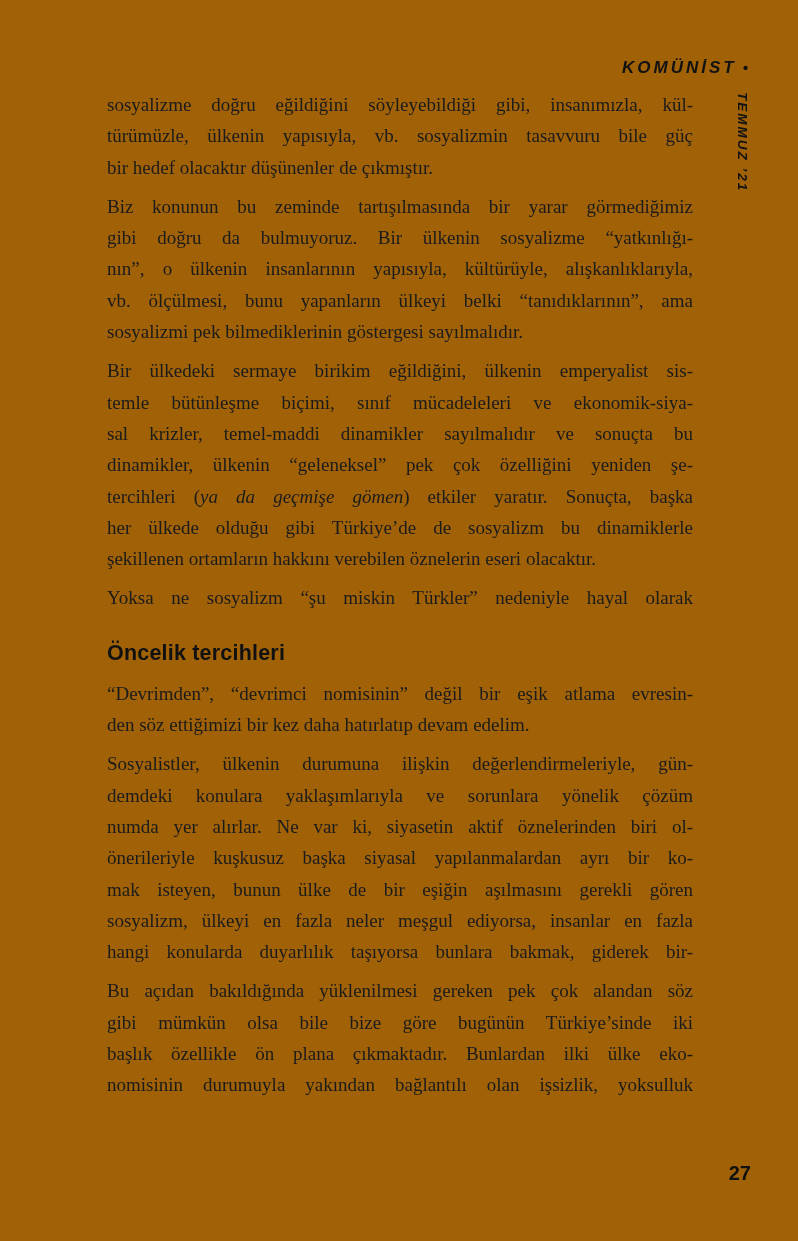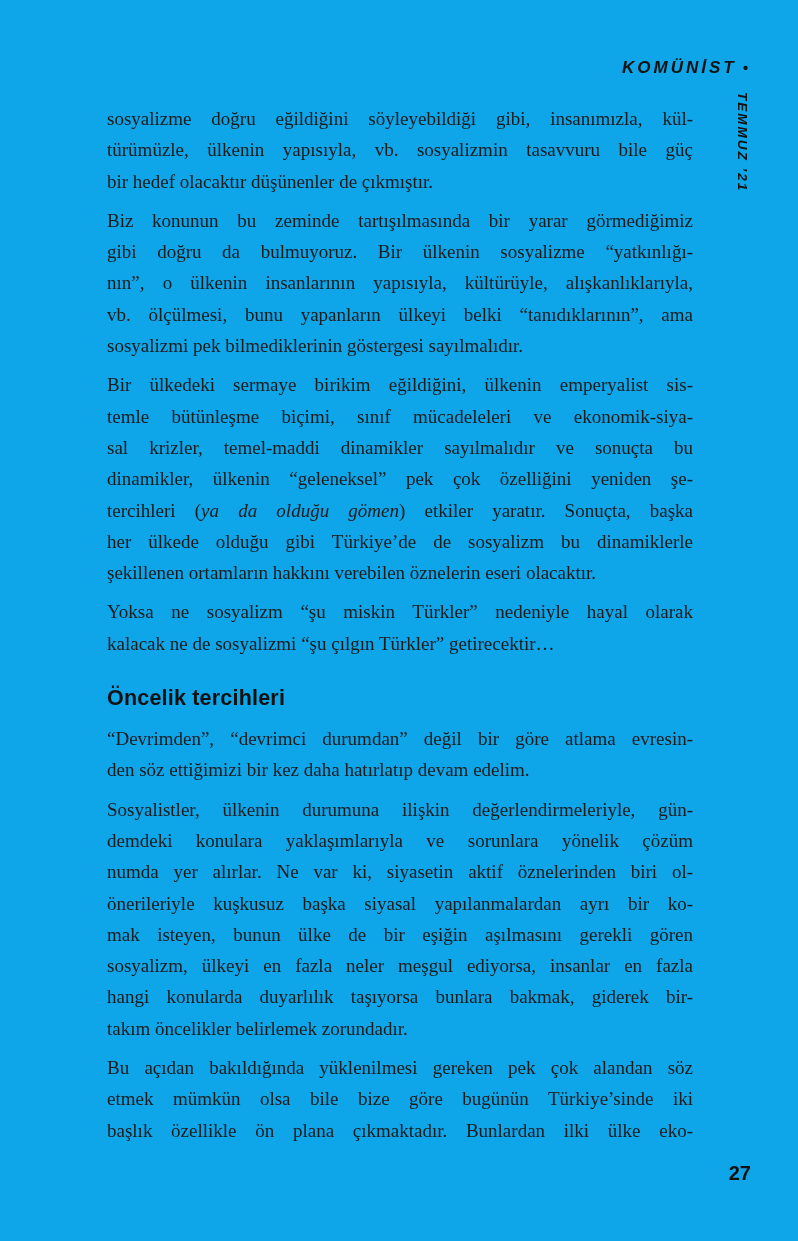--- a/index.html
+++ b/index.html
@@ -1,21 +1,21 @@
 <!DOCTYPE html>
 <html><head>
 <meta charset="utf-8">
 <style>
   * { margin: 0; padding: 0; box-sizing: border-box; }
   html, body { background: #ffffff; }
   .page {
     position: relative;
     width: 798px;
     height: 1241px;
-    background: #0ea5e9;
+    background: #a16207;
     overflow: hidden;
     font-family: "Liberation Serif", "DejaVu Serif", serif;
     color: #1b1b1b;
   }
   .running-head {
     position: absolute;
     top: 58px;
     right: 50px;
     font-family: "Liberation Sans", "DejaVu Sans", sans-serif;
     font-weight: 700;
@@ -37,21 +37,21 @@
     writing-mode: vertical-rl;
     font-family: "Liberation Sans", "DejaVu Sans", sans-serif;
     font-weight: 700;
     font-style: italic;
     font-size: 13.5px;
     letter-spacing: 2px;
     color: #121212;
   }
   .body-text {
     position: absolute;
-    top: 103px;
+    top: 89px;
     left: 107px;
     width: 586px;
   }
   .para { margin: 0 0 8px 0; }
   .line {
     display: block;
     font-size: 19px;
     line-height: 31.3px;
     text-align: justify;
     text-align-last: justify;
@@ -102,51 +102,50 @@
       <span class="line">nın”, o ülkenin insanlarının yapısıyla, kültürüyle, alışkanlıklarıyla,</span>
       <span class="line">vb. ölçülmesi, bunu yapanların ülkeyi belki “tanıdıklarının”, ama</span>
       <span class="line last">sosyalizmi pek bilmediklerinin göstergesi sayılmalıdır.</span>
     </p>
 
     <p class="para">
       <span class="line">Bir ülkedeki sermaye birikim eğildiğini, ülkenin emperyalist sis-</span>
       <span class="line">temle bütünleşme biçimi, sınıf mücadeleleri ve ekonomik-siya-</span>
       <span class="line">sal krizler, temel-maddi dinamikler sayılmalıdır ve sonuçta bu</span>
       <span class="line">dinamikler, ülkenin “geleneksel” pek çok özelliğini yeniden şe-</span>
-      <span class="line"><span>tercihleri (</span><span class="italic">ya da olduğu gömen</span><span>) etkiler yaratır. Sonuçta, başka</span></span>
+      <span class="line"><span>tercihleri (</span><span class="italic">ya da geçmişe gömen</span><span>) etkiler yaratır. Sonuçta, başka</span></span>
       <span class="line">her ülkede olduğu gibi Türkiye’de de sosyalizm bu dinamiklerle</span>
       <span class="line last">şekillenen ortamların hakkını verebilen öznelerin eseri olacaktır.</span>
     </p>
 
     <p class="para">
       <span class="line">Yoksa ne sosyalizm “şu miskin Türkler” nedeniyle hayal olarak</span>
-      <span class="line last">kalacak ne de sosyalizmi “şu çılgın Türkler” getirecektir…</span>
     </p>
 
     <h2 class="section-heading">Öncelik tercihleri</h2>
 
     <p class="para">
-      <span class="line">“Devrimden”, “devrimci durumdan” değil bir göre atlama evresin-</span>
+      <span class="line">“Devrimden”, “devrimci nomisinin” değil bir eşik atlama evresin-</span>
       <span class="line last">den söz ettiğimizi bir kez daha hatırlatıp devam edelim.</span>
     </p>
 
     <p class="para">
       <span class="line">Sosyalistler, ülkenin durumuna ilişkin değerlendirmeleriyle, gün-</span>
       <span class="line">demdeki konulara yaklaşımlarıyla ve sorunlara yönelik çözüm</span>
       <span class="line">numda yer alırlar. Ne var ki, siyasetin aktif öznelerinden biri ol-</span>
       <span class="line">önerileriyle kuşkusuz başka siyasal yapılanmalardan ayrı bir ko-</span>
       <span class="line">mak isteyen, bunun ülke de bir eşiğin aşılmasını gerekli gören</span>
       <span class="line">sosyalizm, ülkeyi en fazla neler meşgul ediyorsa, insanlar en fazla</span>
       <span class="line">hangi konularda duyarlılık taşıyorsa bunlara bakmak, giderek bir-</span>
-      <span class="line last">takım öncelikler belirlemek zorundadır.</span>
     </p>
 
     <p class="para">
       <span class="line">Bu açıdan bakıldığında yüklenilmesi gereken pek çok alandan söz</span>
-      <span class="line">etmek mümkün olsa bile bize göre bugünün Türkiye’sinde iki</span>
+      <span class="line">gibi mümkün olsa bile bize göre bugünün Türkiye’sinde iki</span>
       <span class="line">başlık özellikle ön plana çıkmaktadır. Bunlardan ilki ülke eko-</span>
+      <span class="line">nomisinin durumuyla yakından bağlantılı olan işsizlik, yoksulluk</span>
     </p>
 
   </main>
 
   <div class="page-number">27</div>
 
 </div>
 
 </body></html>

